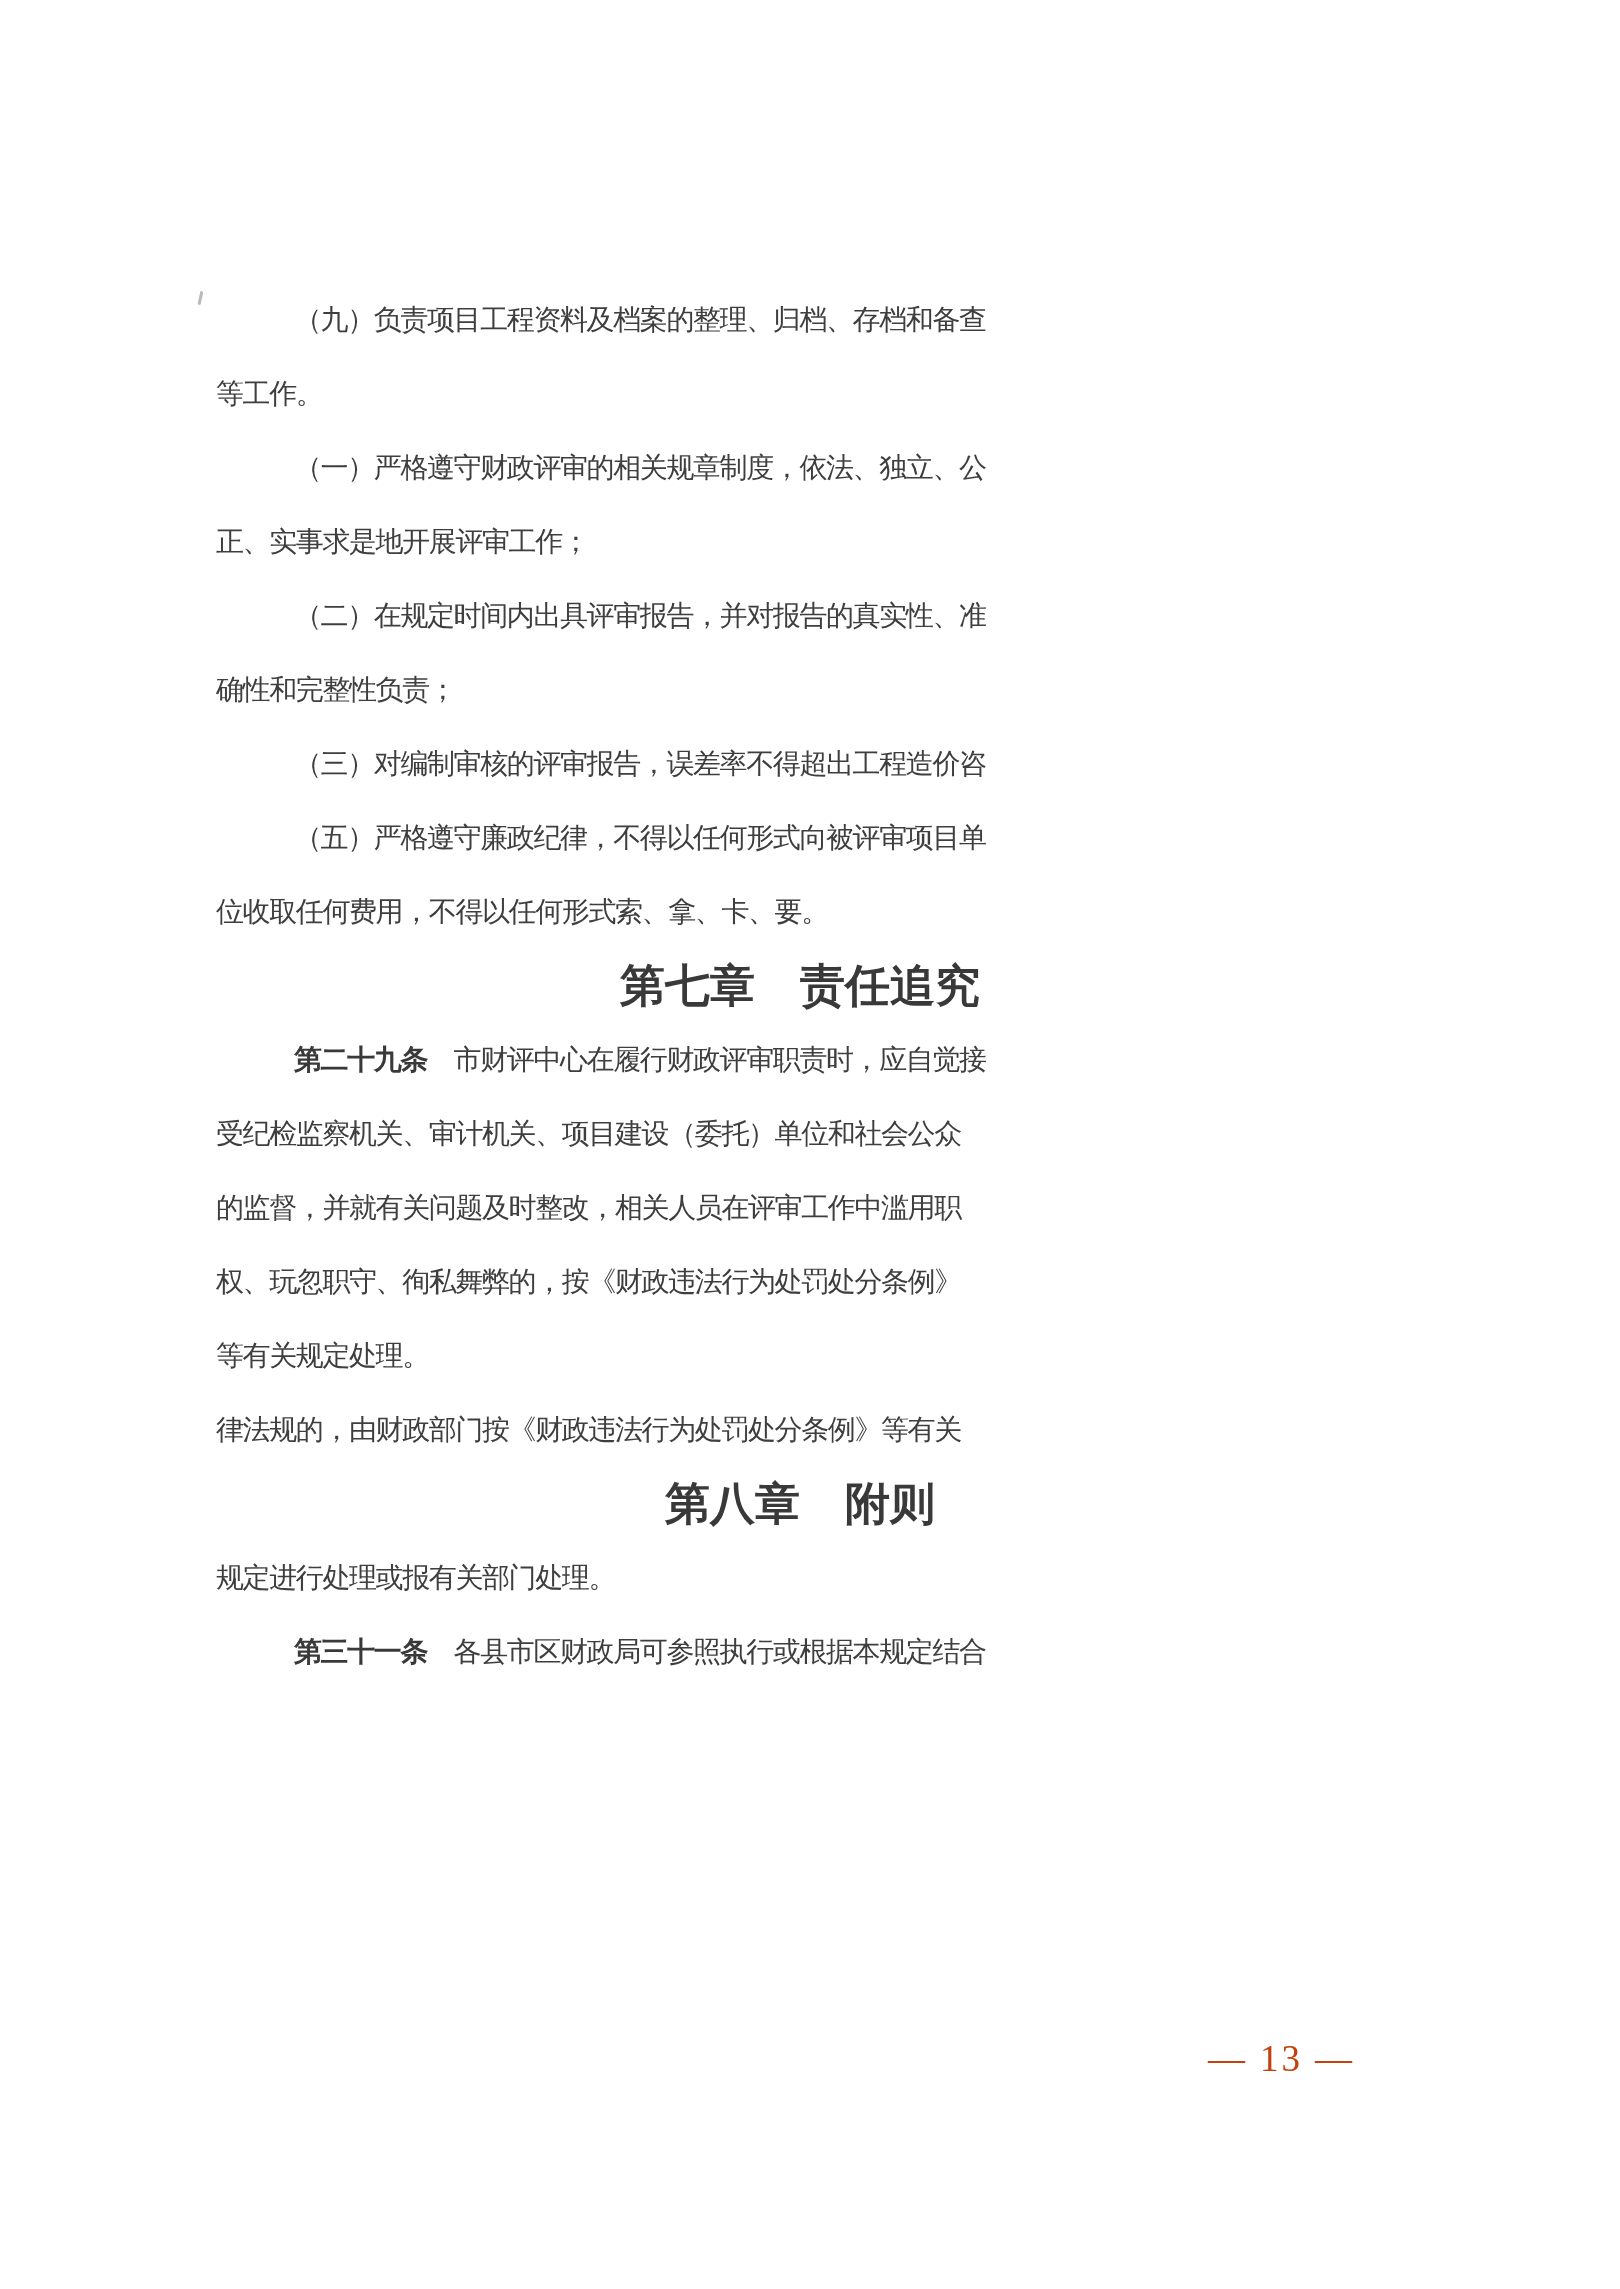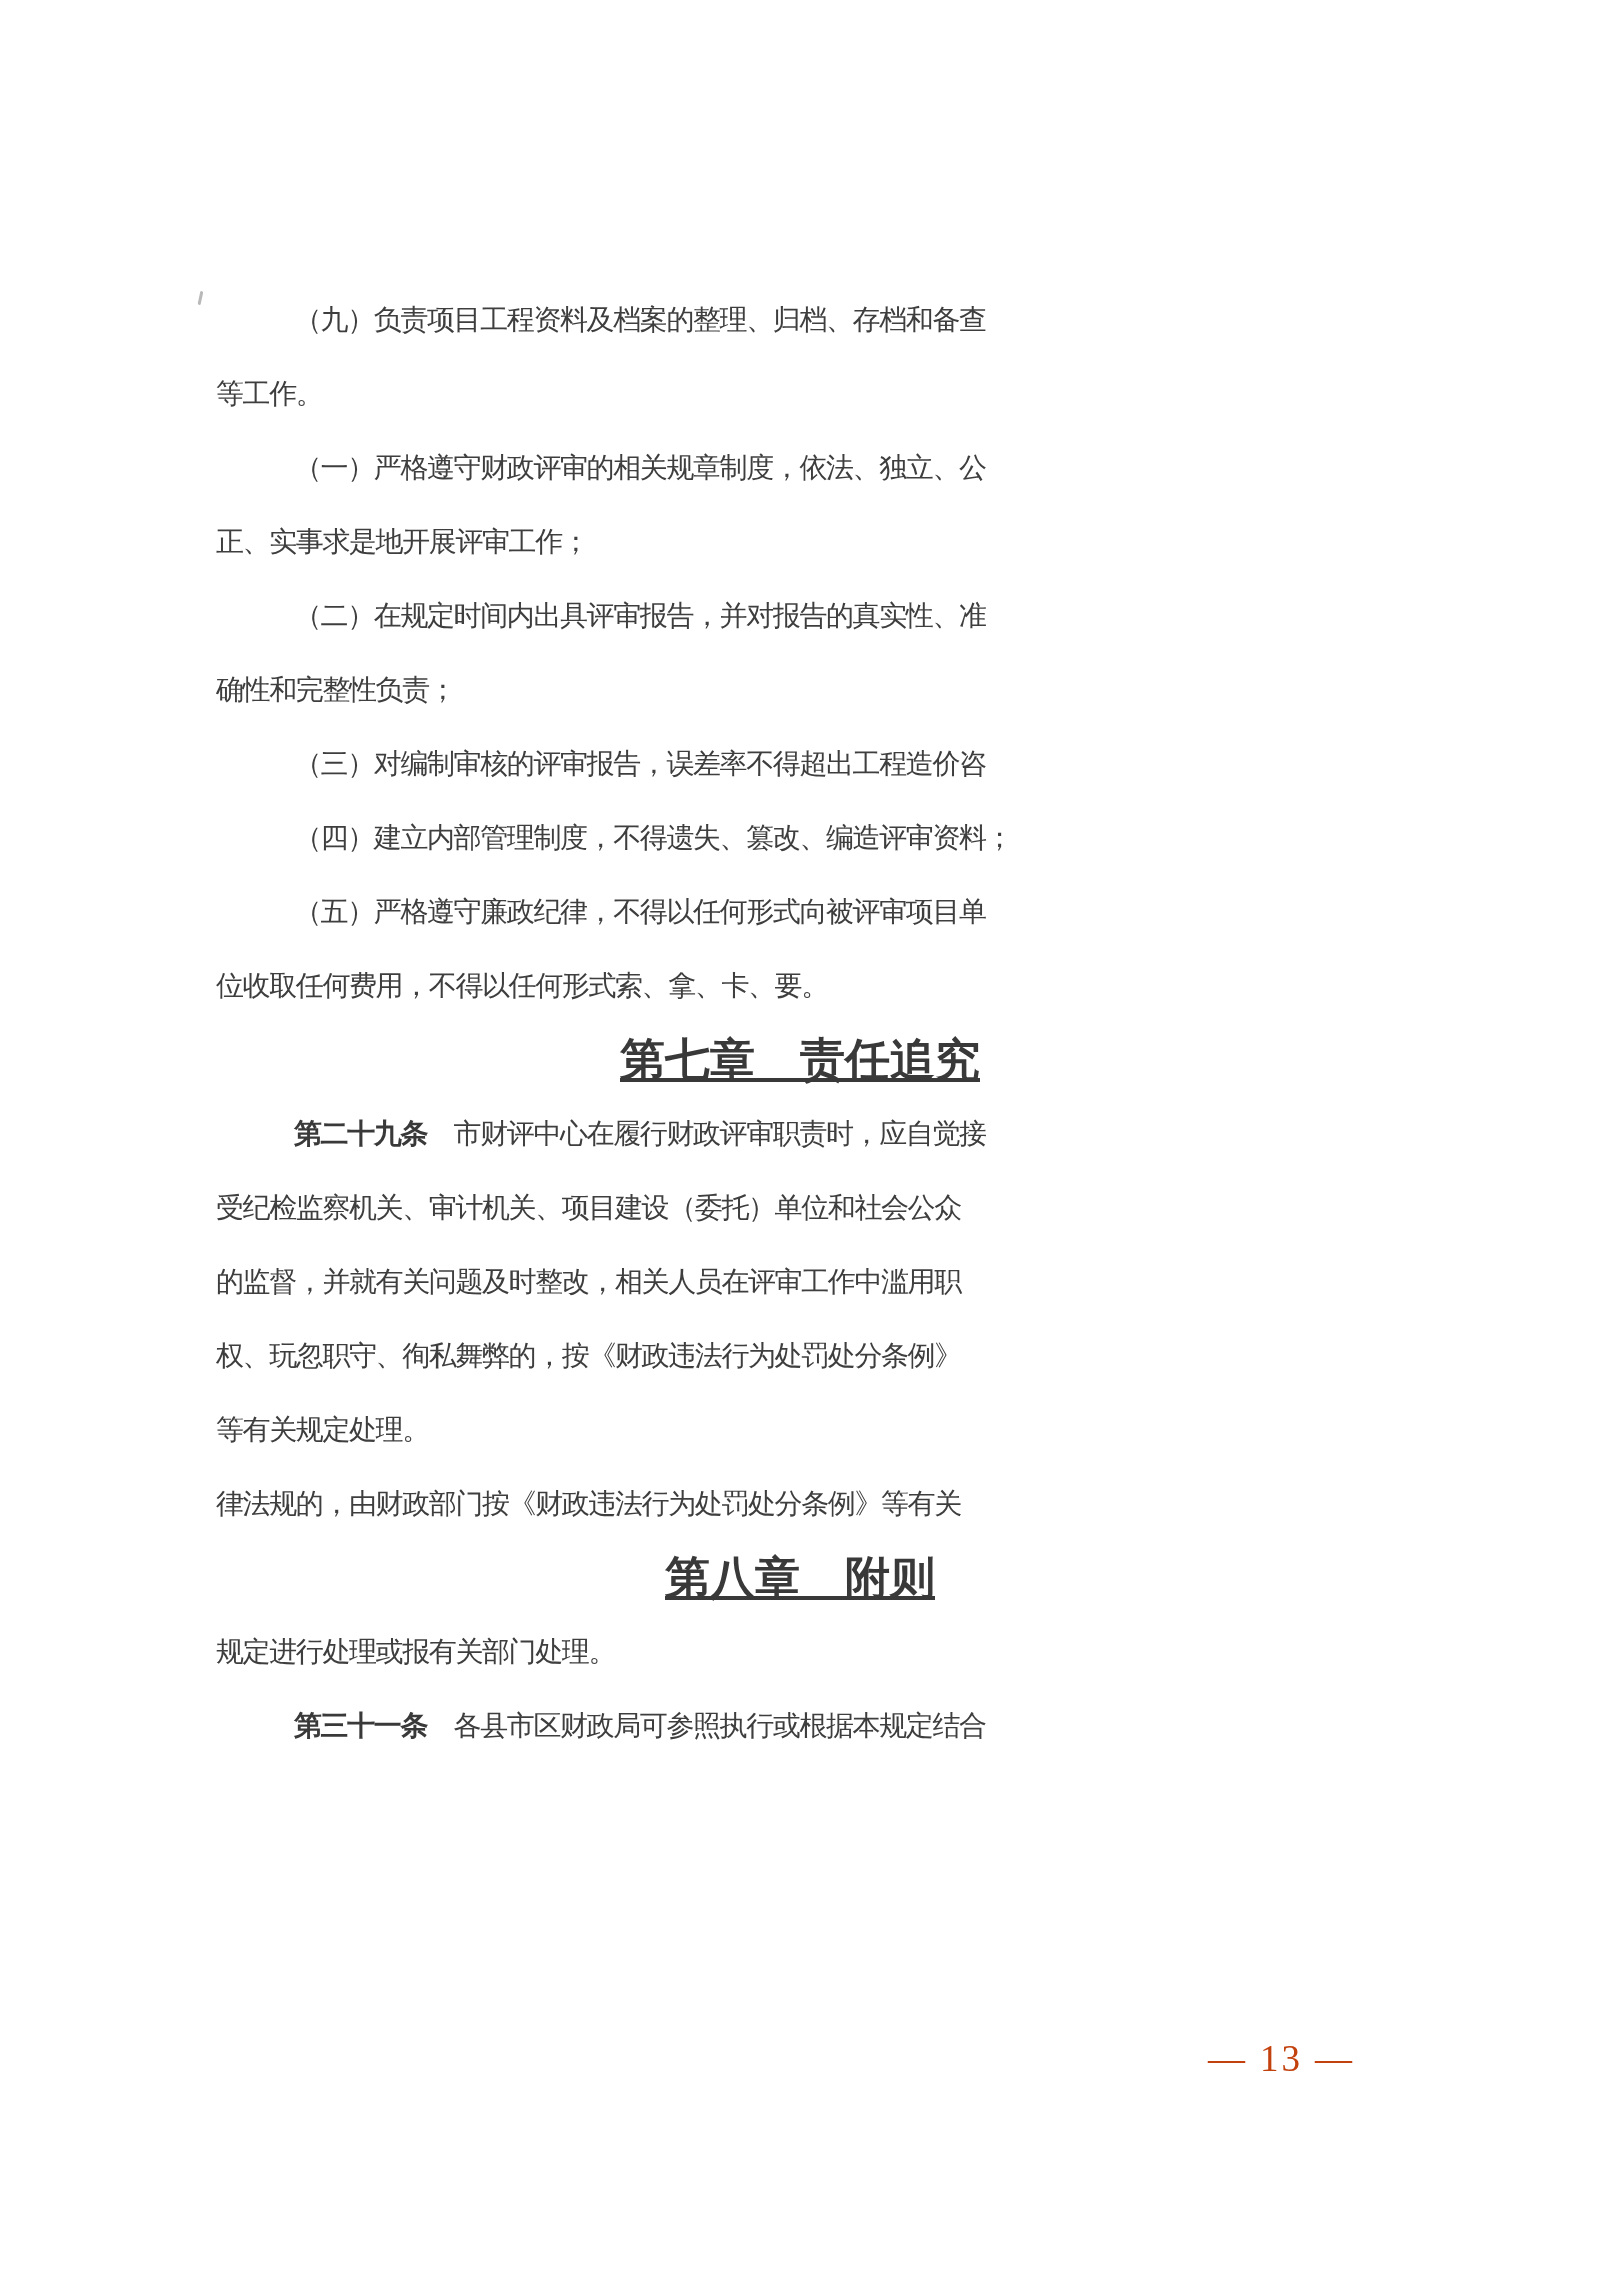--- a/index.html
+++ b/index.html
@@ -33,21 +33,20 @@
     padding-left: 78px;
   }
   .line.chapter {
     padding-left: 0;
     text-align: center;
     font-weight: bold;
     font-family: "Liberation Sans", sans-serif;
     font-size: 45px;
     letter-spacing: 0;
     color: #393939;
-    text-decoration: underline;
   }
   .bold-term {
     font-weight: bold;
     font-family: "Liberation Sans", sans-serif;
     color: #393939;
   }
   .page-number {
     position: absolute;
     top: 2037px;
     left: 1208px;
@@ -73,21 +72,20 @@
 <div class="page">
   <div class="scan-speck"></div>
   <div class="document-body">
       <div class="line indent">（九）负责项目工程资料及档案的整理、归档、存档和备查</div>
       <div class="line flush">等工作。</div>
       <div class="line indent">（一）严格遵守财政评审的相关规章制度，依法、独立、公</div>
       <div class="line flush">正、实事求是地开展评审工作；</div>
       <div class="line indent">（二）在规定时间内出具评审报告，并对报告的真实性、准</div>
       <div class="line flush">确性和完整性负责；</div>
       <div class="line indent">（三）对编制审核的评审报告，误差率不得超出工程造价咨</div>
-      <div class="line indent">（四）建立内部管理制度，不得遗失、篡改、编造评审资料；</div>
       <div class="line indent">（五）严格遵守廉政纪律，不得以任何形式向被评审项目单</div>
       <div class="line flush">位收取任何费用，不得以任何形式索、拿、卡、要。</div>
       <div class="line chapter">第七章　责任追究</div>
       <div class="line indent"><span class="bold-term">第二十九条</span><span>　市财评中心在履行财政评审职责时，应自觉接</span></div>
       <div class="line flush">受纪检监察机关、审计机关、项目建设（委托）单位和社会公众</div>
       <div class="line flush">的监督，并就有关问题及时整改，相关人员在评审工作中滥用职</div>
       <div class="line flush">权、玩忽职守、徇私舞弊的，按《财政违法行为处罚处分条例》</div>
       <div class="line flush">等有关规定处理。</div>
       <div class="line flush">律法规的，由财政部门按《财政违法行为处罚处分条例》等有关</div>
       <div class="line chapter">第八章　附则</div>

